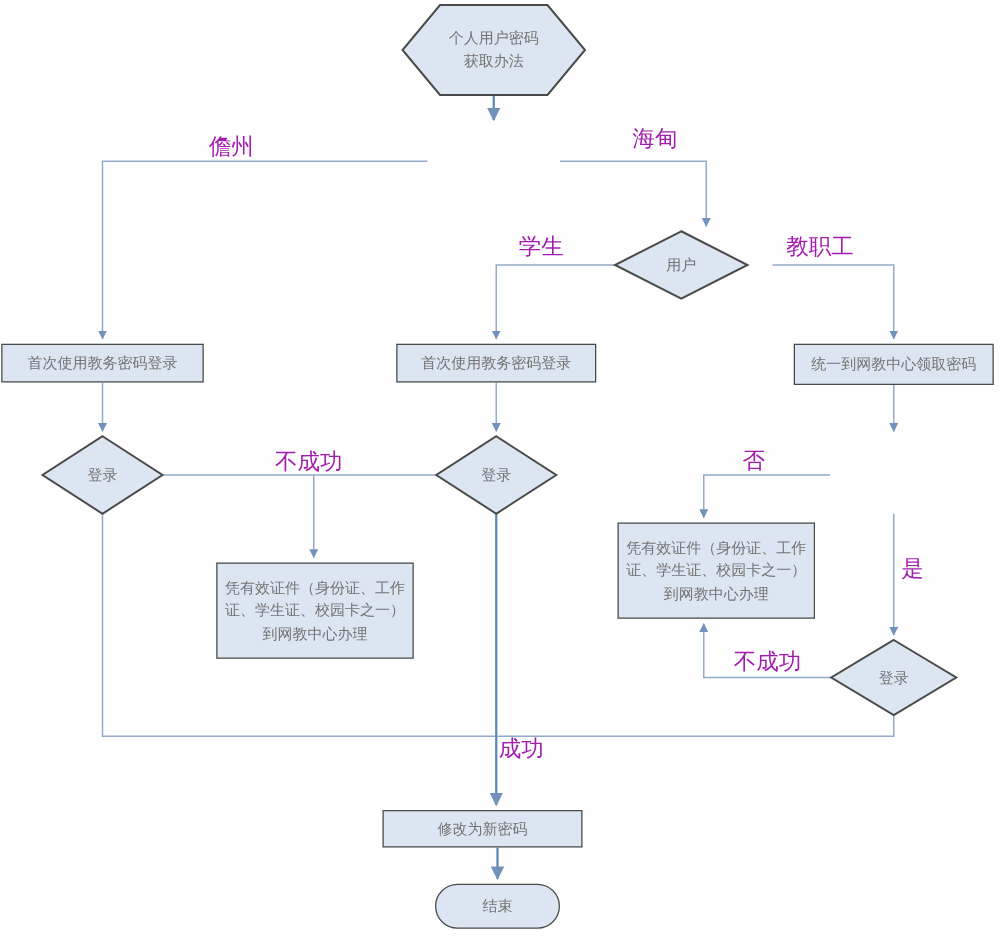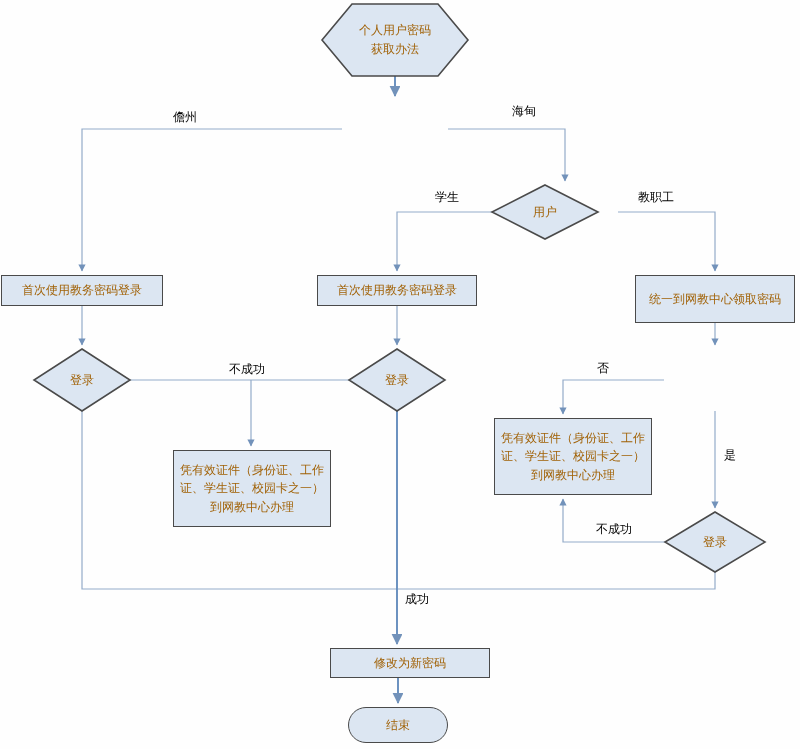--- a/index.html
+++ b/index.html
@@ -8,29 +8,29 @@
     font-family:"Liberation Serif","DejaVu Serif",serif;
   }
   .wires{position:absolute;left:0;top:0;}
   .w{fill:none;stroke:#93abc9;stroke-width:1.2;}
   .wd{fill:none;stroke:#5d87ba;stroke-width:1.8;}
   .node{position:absolute;}
   .node svg{position:absolute;left:0;top:0;overflow:visible;}
   .node-label{
     position:absolute;left:0;top:0;right:0;bottom:0;
     display:flex;align-items:center;justify-content:center;
-    text-align:center;font-size:12px;color:#a16207;line-height:1.55;
+    text-align:center;font-size:12px;color:#737373;line-height:1.55;
     white-space:pre-line;padding:2px 5px;box-sizing:border-box;
   }
   .rect-node{background:#dce6f2;border:1.5px solid #4a4a4a;box-sizing:border-box;padding-left:34px;}
   .terminator{background:#dce6f2;border:1.5px solid #4a4a4a;border-radius:18px;box-sizing:border-box;}
   .shape{fill:#dce6f2;stroke:#4a4a4a;stroke-width:1.6;}
   .edge-label{
     position:absolute;transform:translate(-50%,-50%);
-    font-size:12px;color:#000000;white-space:nowrap;
+    font-size:18px;color:#a21caf;white-space:nowrap;
   }
 </style>
 </head>
 <body>
 
 <div class="canvas">
 
   <svg class="wires" width="800" height="749">
     <defs>
       <marker id="arw" markerWidth="8" markerHeight="8" refX="5.5" refY="3" orient="auto">
@@ -85,21 +85,21 @@
   </div>
 
   <div class="node rect-node" style="left:1px;top:275px;width:162px;height:31px">
     <div class="node-label">首次使用教务密码登录</div>
   </div>
 
   <div class="node rect-node" style="left:317px;top:275px;width:160px;height:31px">
     <div class="node-label">首次使用教务密码登录</div>
   </div>
 
-  <div class="node rect-node" style="left:635px;top:275px;width:160px;height:48px">
+  <div class="node rect-node" style="left:635px;top:275px;width:160px;height:33px">
     <div class="node-label">统一到网教中心领取密码</div>
   </div>
 
   <div class="node" style="left:34px;top:349px;width:96px;height:62px">
     <svg width="96" height="62">
       <polygon class="shape" points="48,0 96,31 48,62 0,31"></polygon>
     </svg>
     <div class="node-label">登录</div>
   </div>
 
@@ -119,31 +119,31 @@
     <div class="node-label">凭有效证件（身份证、工作证、学生证、校园卡之一）到网教中心办理</div>
   </div>
 
   <div class="node" style="left:665px;top:512px;width:100px;height:60px">
     <svg width="100" height="60">
       <polygon class="shape" points="50,0 100,30 50,60 0,30"></polygon>
     </svg>
     <div class="node-label">登录</div>
   </div>
 
-  <div class="node rect-node" style="left:330px;top:648px;width:160px;height:30px">
+  <div class="node rect-node" style="left:306px;top:648px;width:160px;height:30px">
     <div class="node-label">修改为新密码</div>
   </div>
 
   <div class="node terminator" style="left:348px;top:707px;width:100px;height:36px">
     <div class="node-label">结束</div>
   </div>
 
   <span class="edge-label" style="left:185px;top:117px">儋州</span>
   <span class="edge-label" style="left:524px;top:111px">海甸</span>
-  <span class="edge-label" style="left:447px;top:197px">学生</span>
+  <span class="edge-label" style="left:433px;top:197px">学生</span>
   <span class="edge-label" style="left:656px;top:197px">教职工</span>
   <span class="edge-label" style="left:247px;top:369px">不成功</span>
   <span class="edge-label" style="left:603px;top:368px">否</span>
   <span class="edge-label" style="left:730px;top:455px">是</span>
   <span class="edge-label" style="left:614px;top:529px">不成功</span>
   <span class="edge-label" style="left:417px;top:599px">成功</span>
 
 </div>
 
 </body></html>

